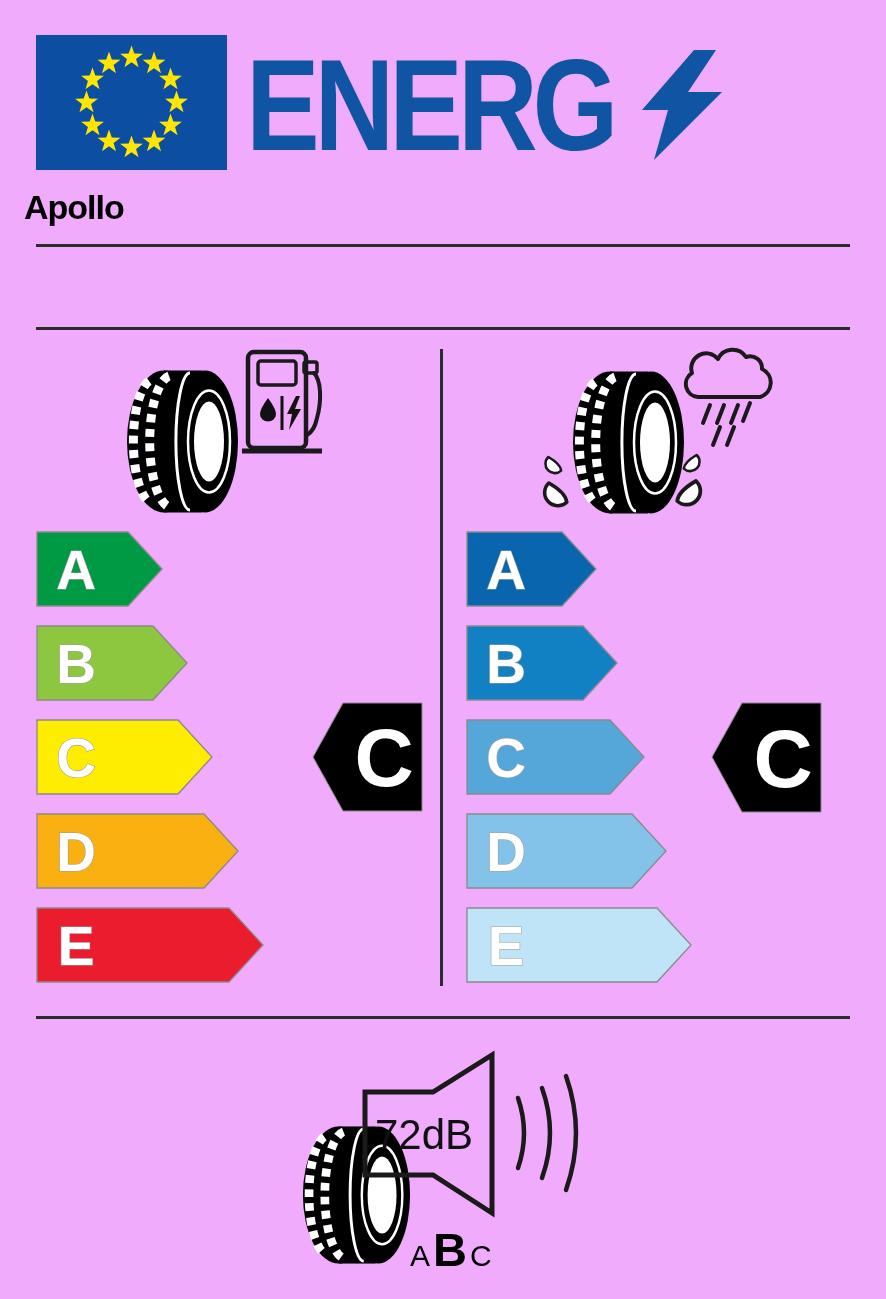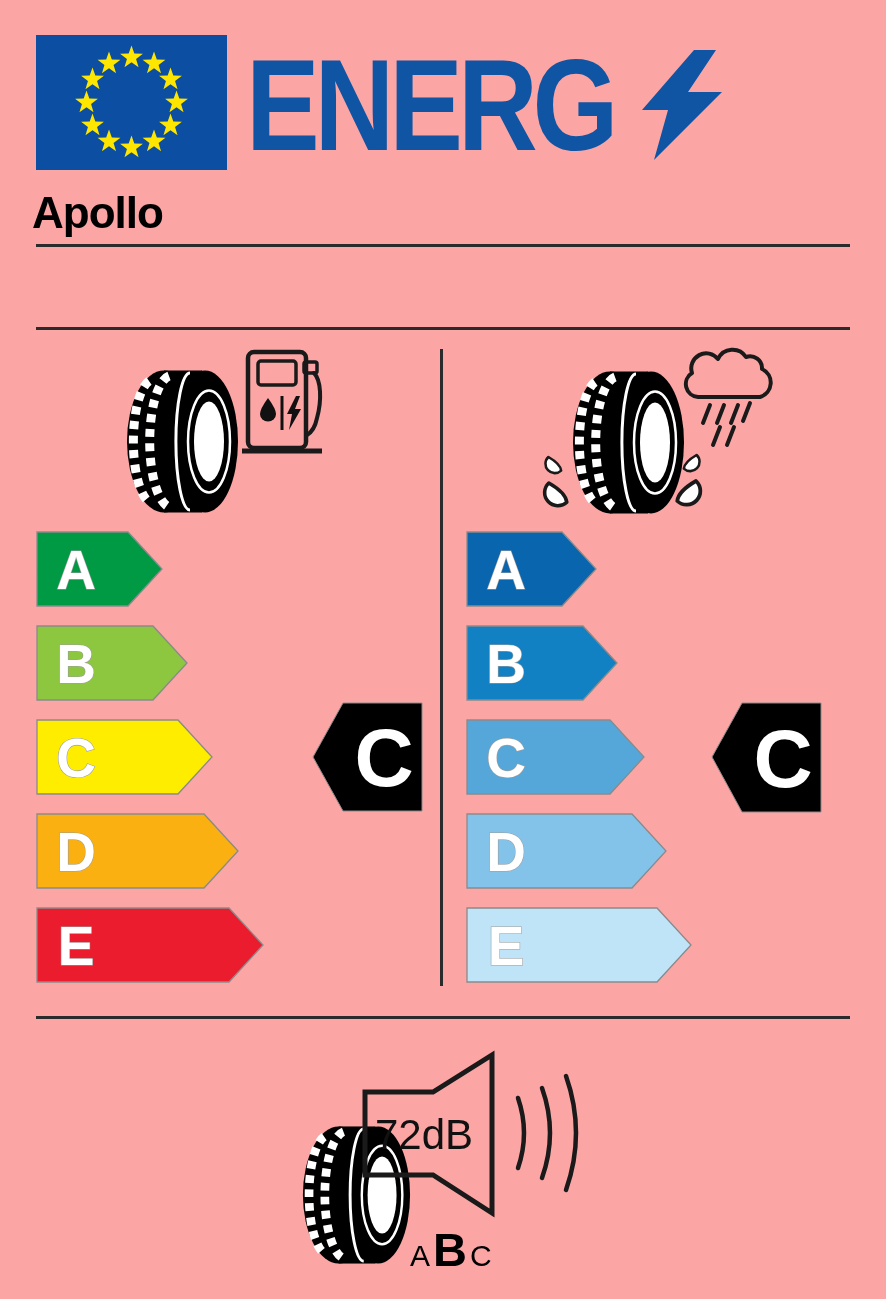--- a/index.html
+++ b/index.html
@@ -1,24 +1,24 @@
 <!DOCTYPE html>
 <html><head>
 <meta charset="utf-8">
 <style>
   html,body{margin:0;padding:0;background:#fff;}
-  #label{position:relative;width:886px;height:1299px;background:#fca5a5;overflow:hidden;
+  #label{position:relative;width:886px;height:1299px;background:#f0abfc;overflow:hidden;
          font-family:"Liberation Sans",sans-serif;}
   .abs{position:absolute;}
   
   #flag{left:36px;top:35px;width:191px;height:135px;}
   #energ{left:246px;top:40px;font-size:130px;line-height:1;font-weight:bold;
          letter-spacing:-6px;white-space:nowrap;transform:scaleX(0.85);
          transform-origin:left top;}
-  #brand{left:32px;top:188px;font-size:44px;font-weight:bold;color:#000;letter-spacing:-1px;}
+  #brand{left:24px;top:188px;font-size:34px;font-weight:bold;color:#000;letter-spacing:-1px;}
   .hline{left:36px;width:814px;height:3px;background:#2b2b2b;}
   .vline{left:440px;top:349px;width:3px;height:637px;background:#2b2b2b;}
   
   svg.arrow{position:absolute;overflow:visible;}
   .arrow-letter{font-family:"Liberation Sans",sans-serif;font-weight:bold;font-size:55px;
                 fill:#fff;stroke:#9e9e9e;stroke-width:1.2px;paint-order:stroke;text-anchor:middle;}
   .rating-letter{font-family:"Liberation Sans",sans-serif;font-weight:bold;font-size:82px;
                 fill:#fff;text-anchor:middle;}
   .noise-db{font-family:"Liberation Sans",sans-serif;font-size:42px;fill:#111;text-anchor:middle;}
   #noise-scale{left:410px;top:1222px;display:flex;align-items:baseline;gap:3px;color:#000;}

